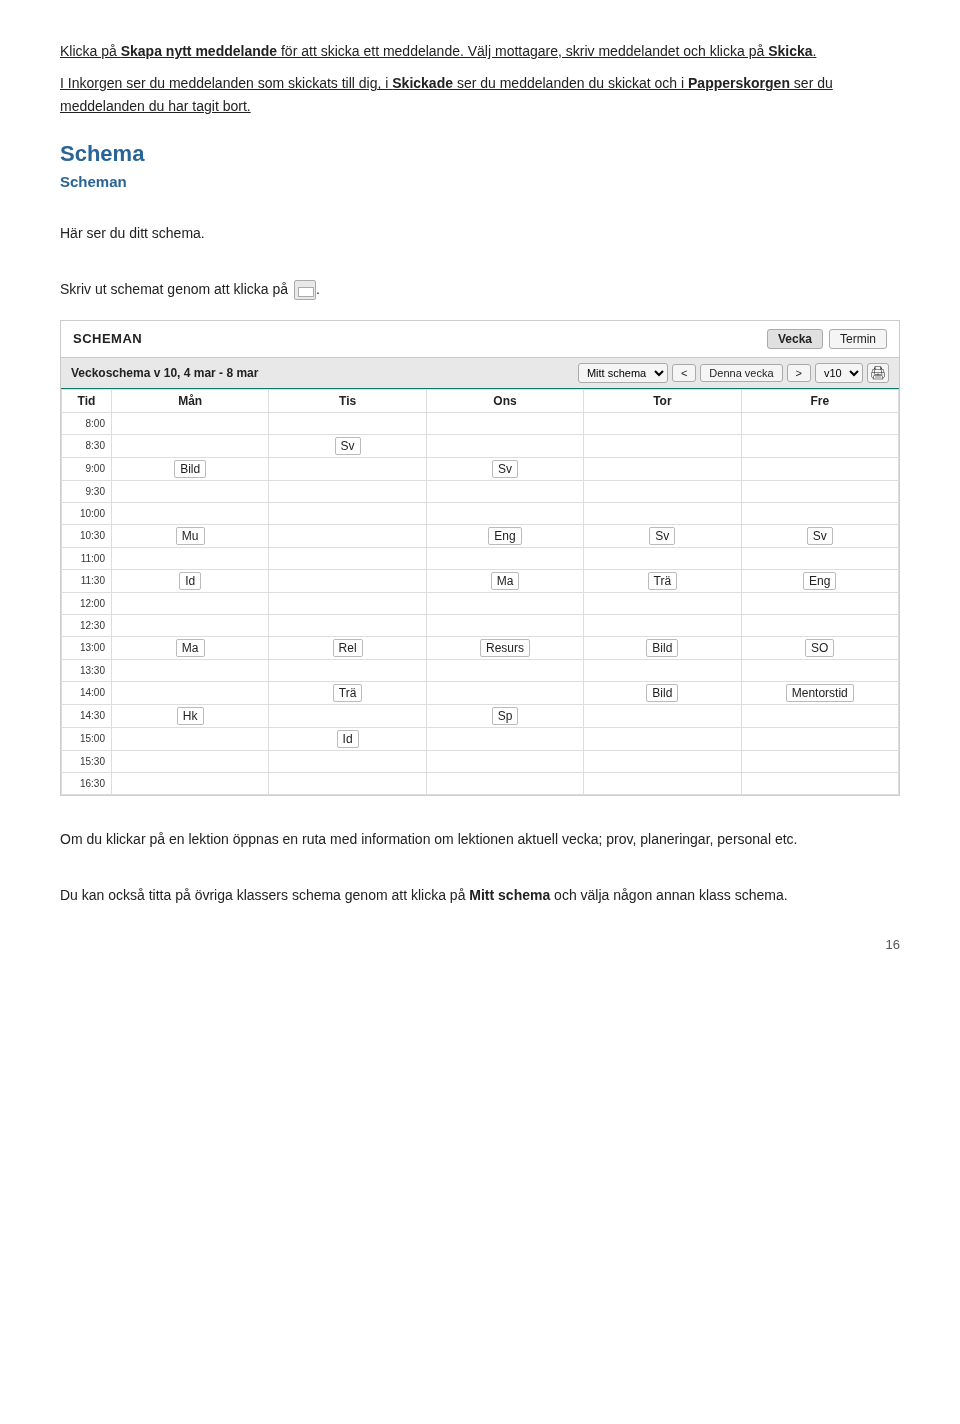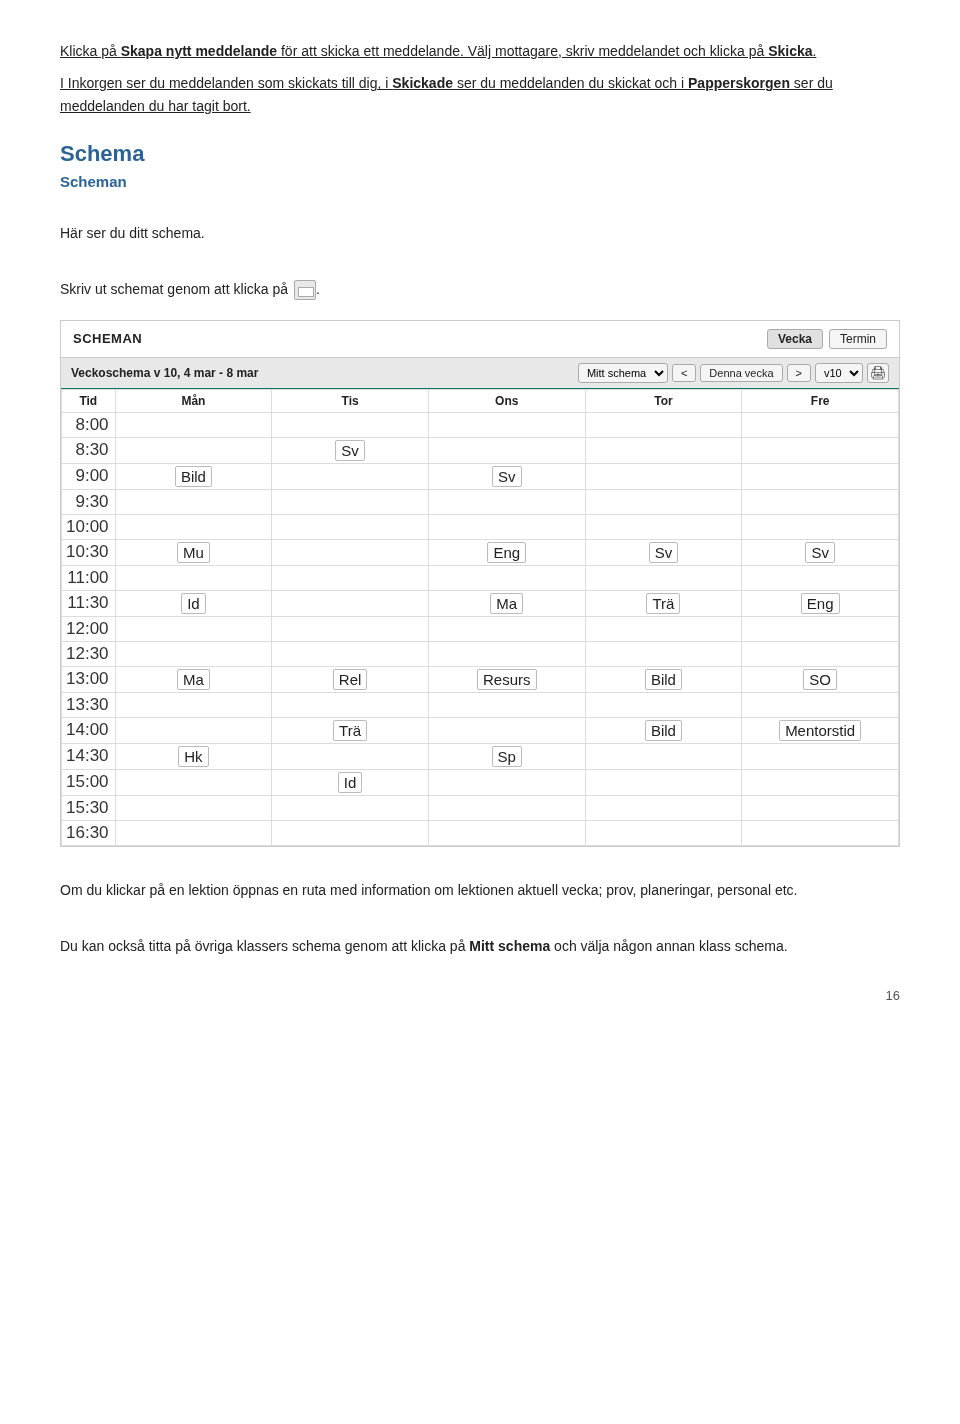--- a/index.html
+++ b/index.html
@@ -166,32 +166,32 @@
       padding: 2px 4px;
       text-align: center;
       font-size: 12px;
       height: 22px;
       min-width: 100px;
     }
     .schedule-table td.time-cell {
       text-align: right;
       padding-right: 6px;
       color: #333;
-      font-size: 17px;
+      font-size: 10px;
       background: #fff;
       width: 48px;
       min-width: 48px;
     }
     .cell-content {
       background: #fff;
       border: 1px solid #bbb;
       border-radius: 2px;
       display: inline-block;
       padding: 1px 5px;
-      font-size: 15px;
+      font-size: 12px;
       cursor: pointer;
     }
     .page-num {
       text-align: right;
       margin-top: 30px;
       font-size: 13px;
       color: #555;
     }
     b { font-weight: bold; }
   </style>

